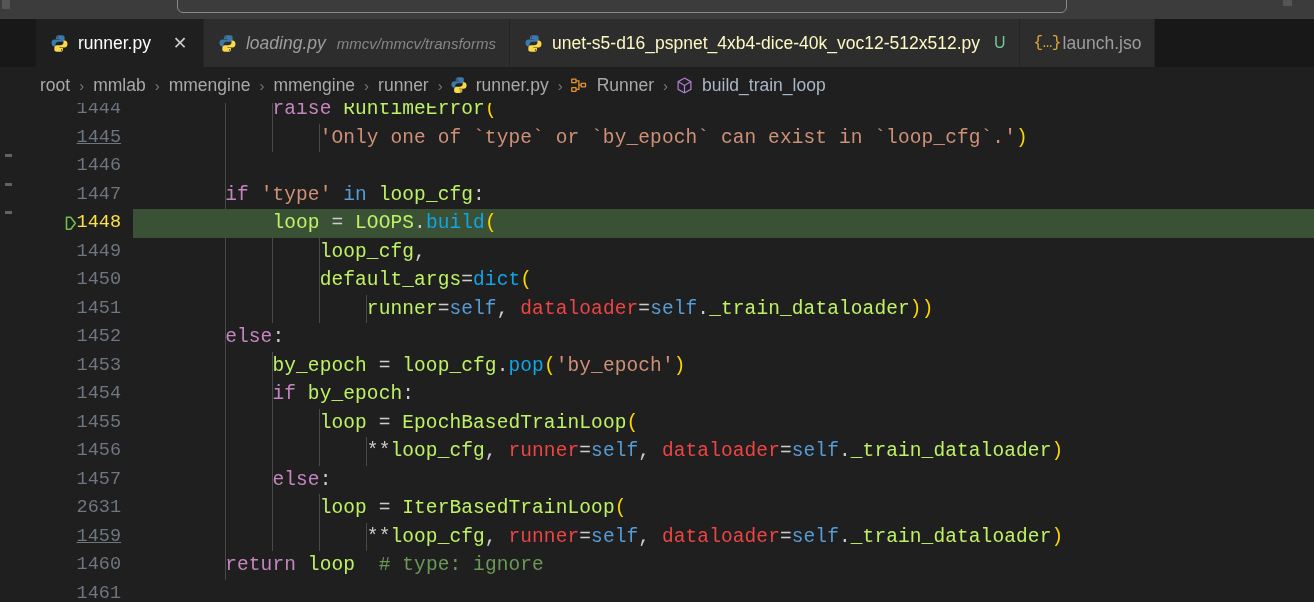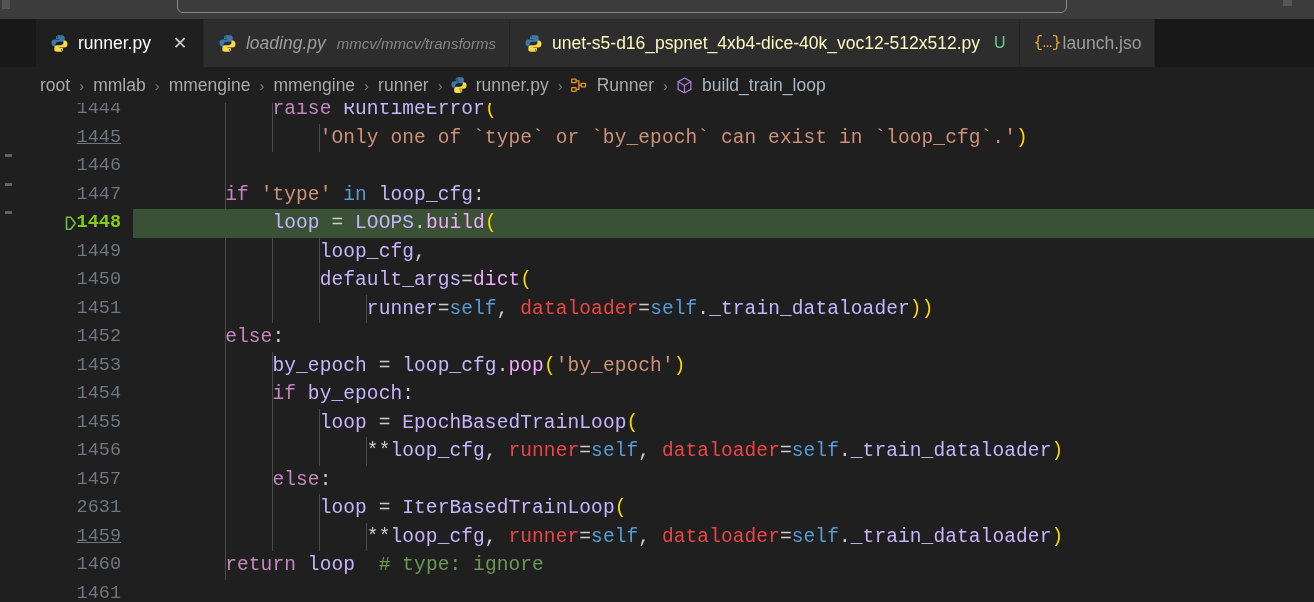--- a/index.html
+++ b/index.html
@@ -76,45 +76,45 @@
     position:absolute;left:5px;width:7px;height:3px;background:#7a7a7a;opacity:.75;
   }
   #gutter{
     position:absolute;left:26px;top:0;width:107px;height:499px;background:#1f1f1f;
   }
   .lnum{
     position:absolute;right:12px;width:100px;text-align:right;
     font-family:"Liberation Mono",monospace;font-size:18.5px;
     color:#6e7681;line-height:28.5px;height:28.5px;
   }
-  .lnum.current{color:#84cc16;font-weight:bold;}
+  .lnum.current{color:#fde047;font-weight:normal;}
   .dbg-arrow{position:absolute;left:36px;width:18px;height:28.5px;}
 
   #code{
     position:absolute;left:133px;top:0;width:1181px;height:499px;
     background:#1f1f1f;
   }
   #hl-line{
     position:absolute;left:0;width:1181px;height:28.5px;background:#3a5136;
   }
   .indent-guide{
     position:absolute;width:1px;background:#4a4a4a;
   }
   .codeline{
     position:absolute;left:0;width:1181px;height:28.5px;line-height:28.5px;
     font-family:"Liberation Mono",monospace;font-size:19.5px;
     white-space:pre;color:#cccccc;letter-spacing:0.1px;
   }
 
   
-  .t-def   {color:#c4b5fd;}
+  .t-def   {color:#bef264;}
   .t-kw    {color:#c586c0;}   
   .t-kw2   {color:#569cd6;}   
   .t-str   {color:#ce9178;}
-  .t-fn    {color:#f0abfc;}
+  .t-fn    {color:#0ea5e9;}
   .t-param {color:#ef4444;}
   .t-cmt   {color:#6a9955;}
   .t-b1    {color:#ffd700;}
 
   
   #watermark{
     position:absolute;right:14px;bottom:7px;
     font-family:"Liberation Sans",sans-serif;font-size:16px;
     color:#9a9a9a;letter-spacing:0.2px;
   }

